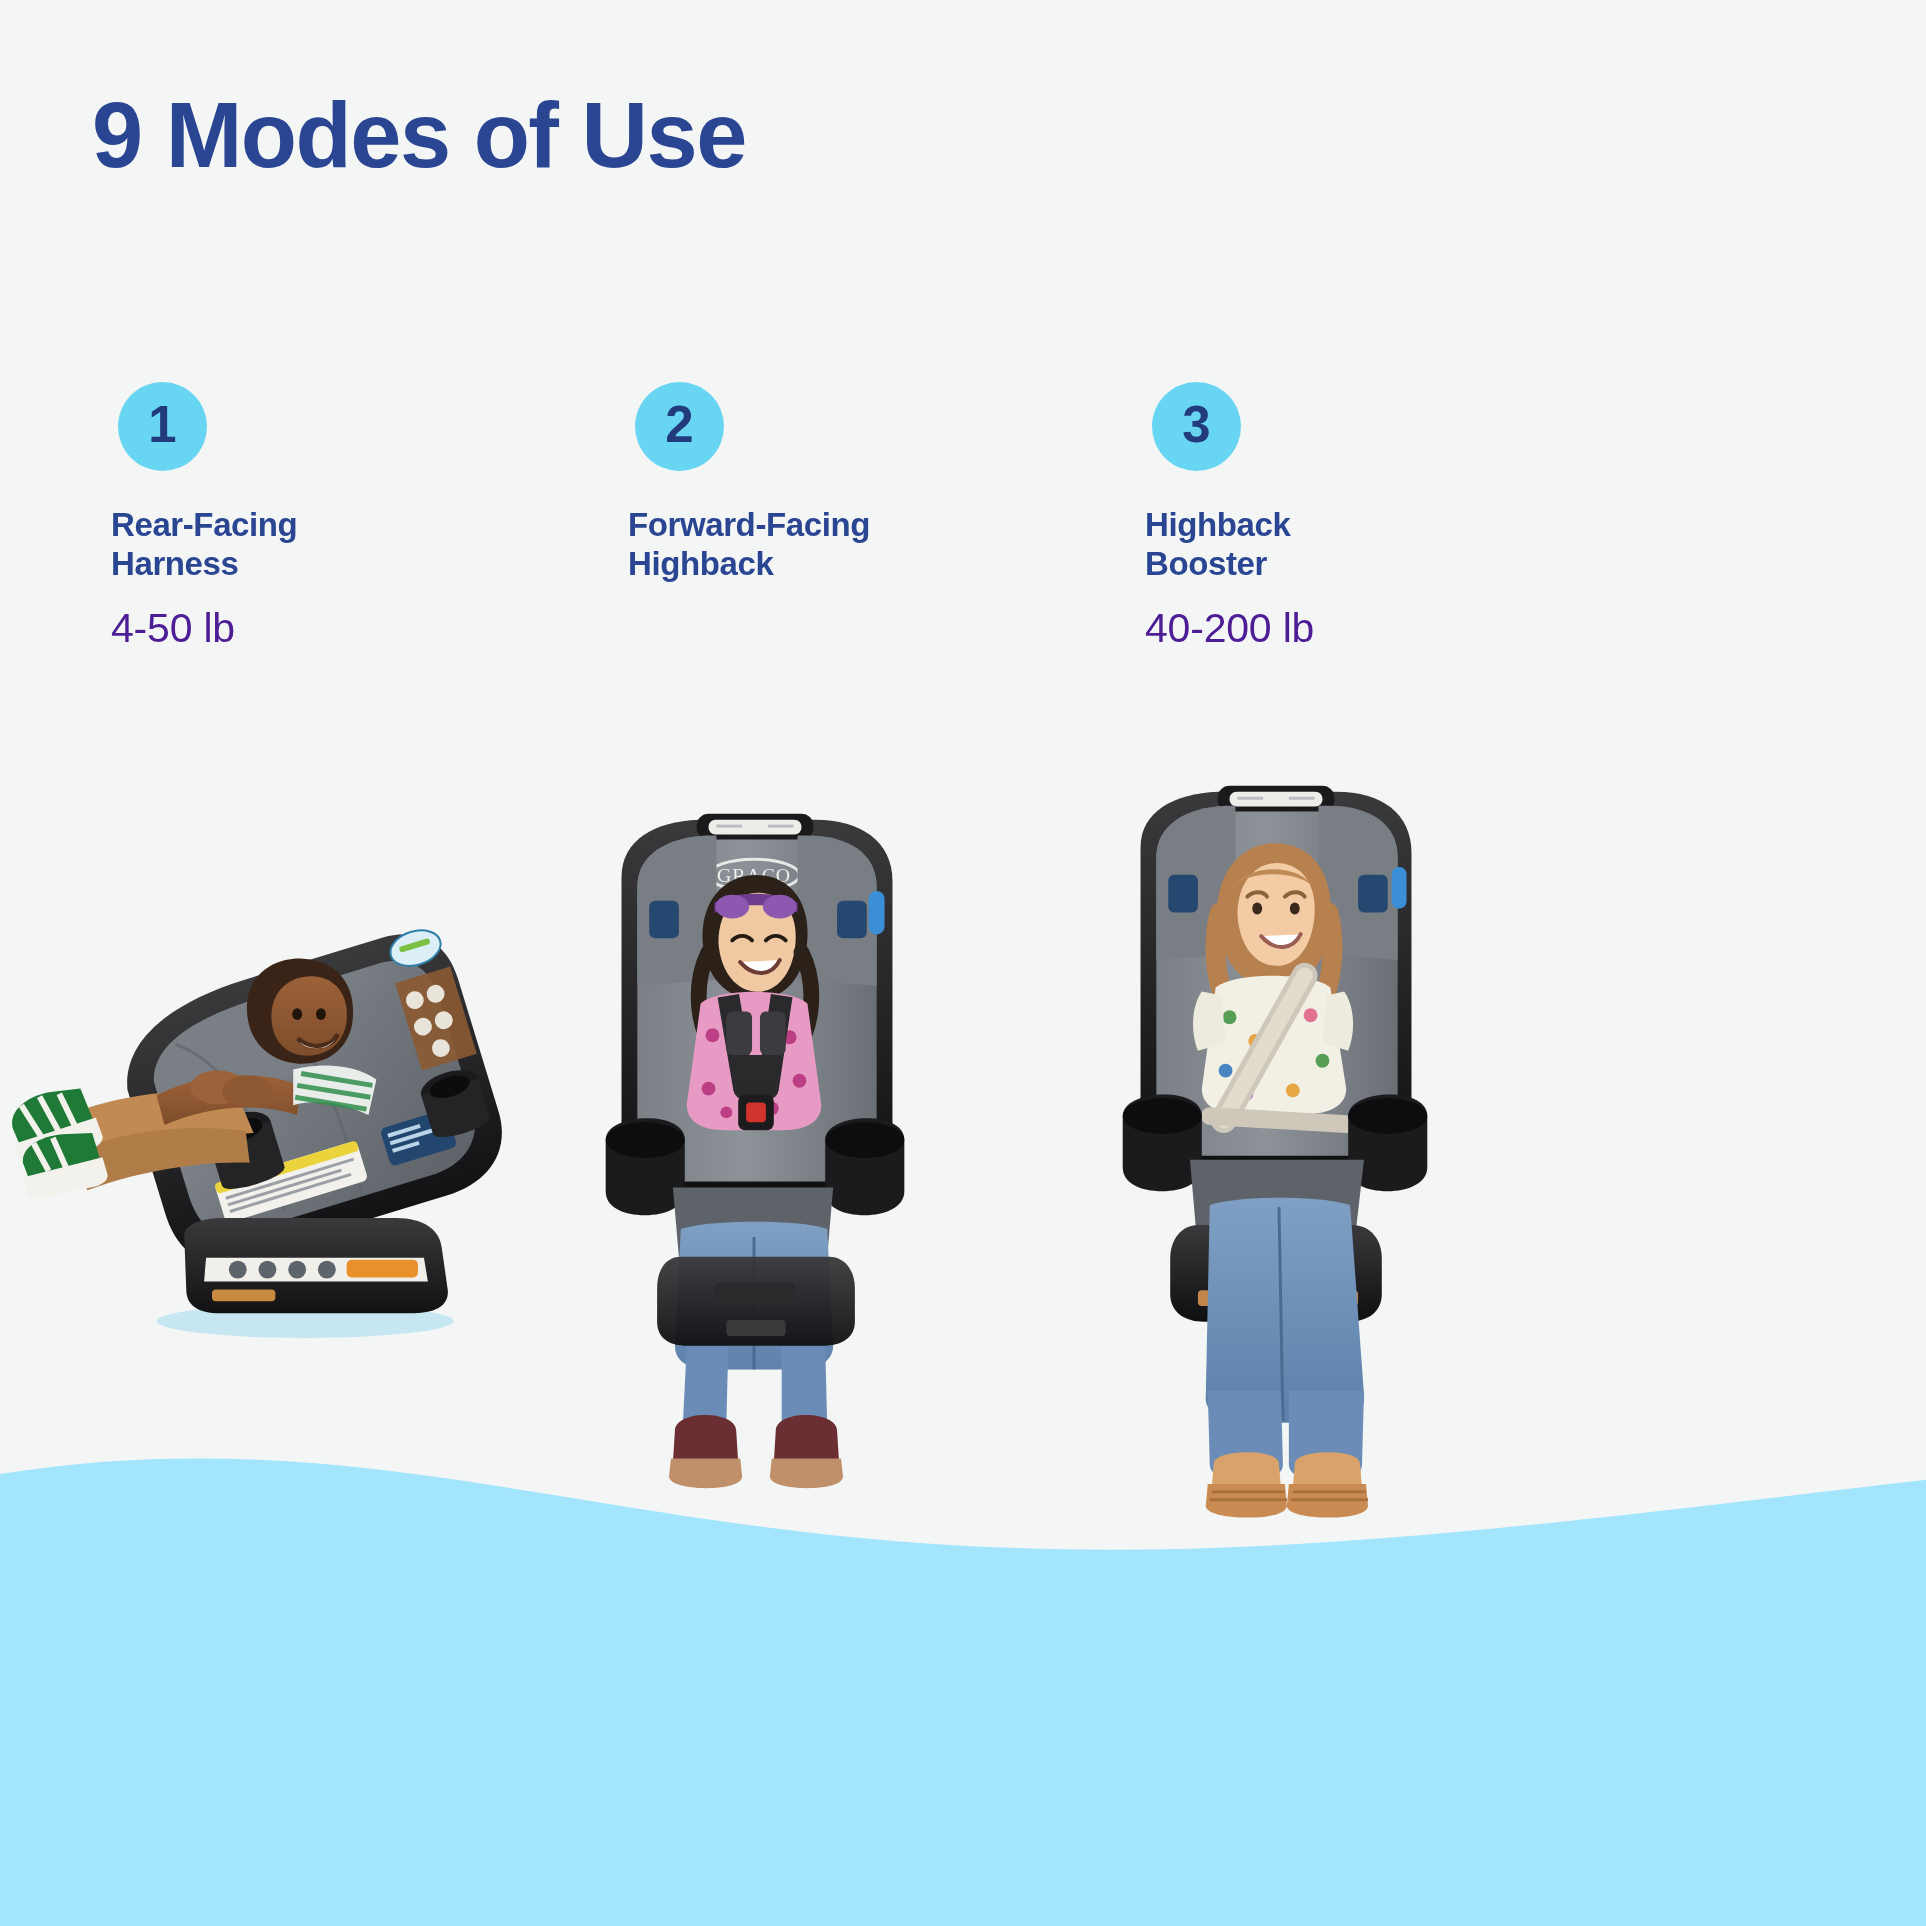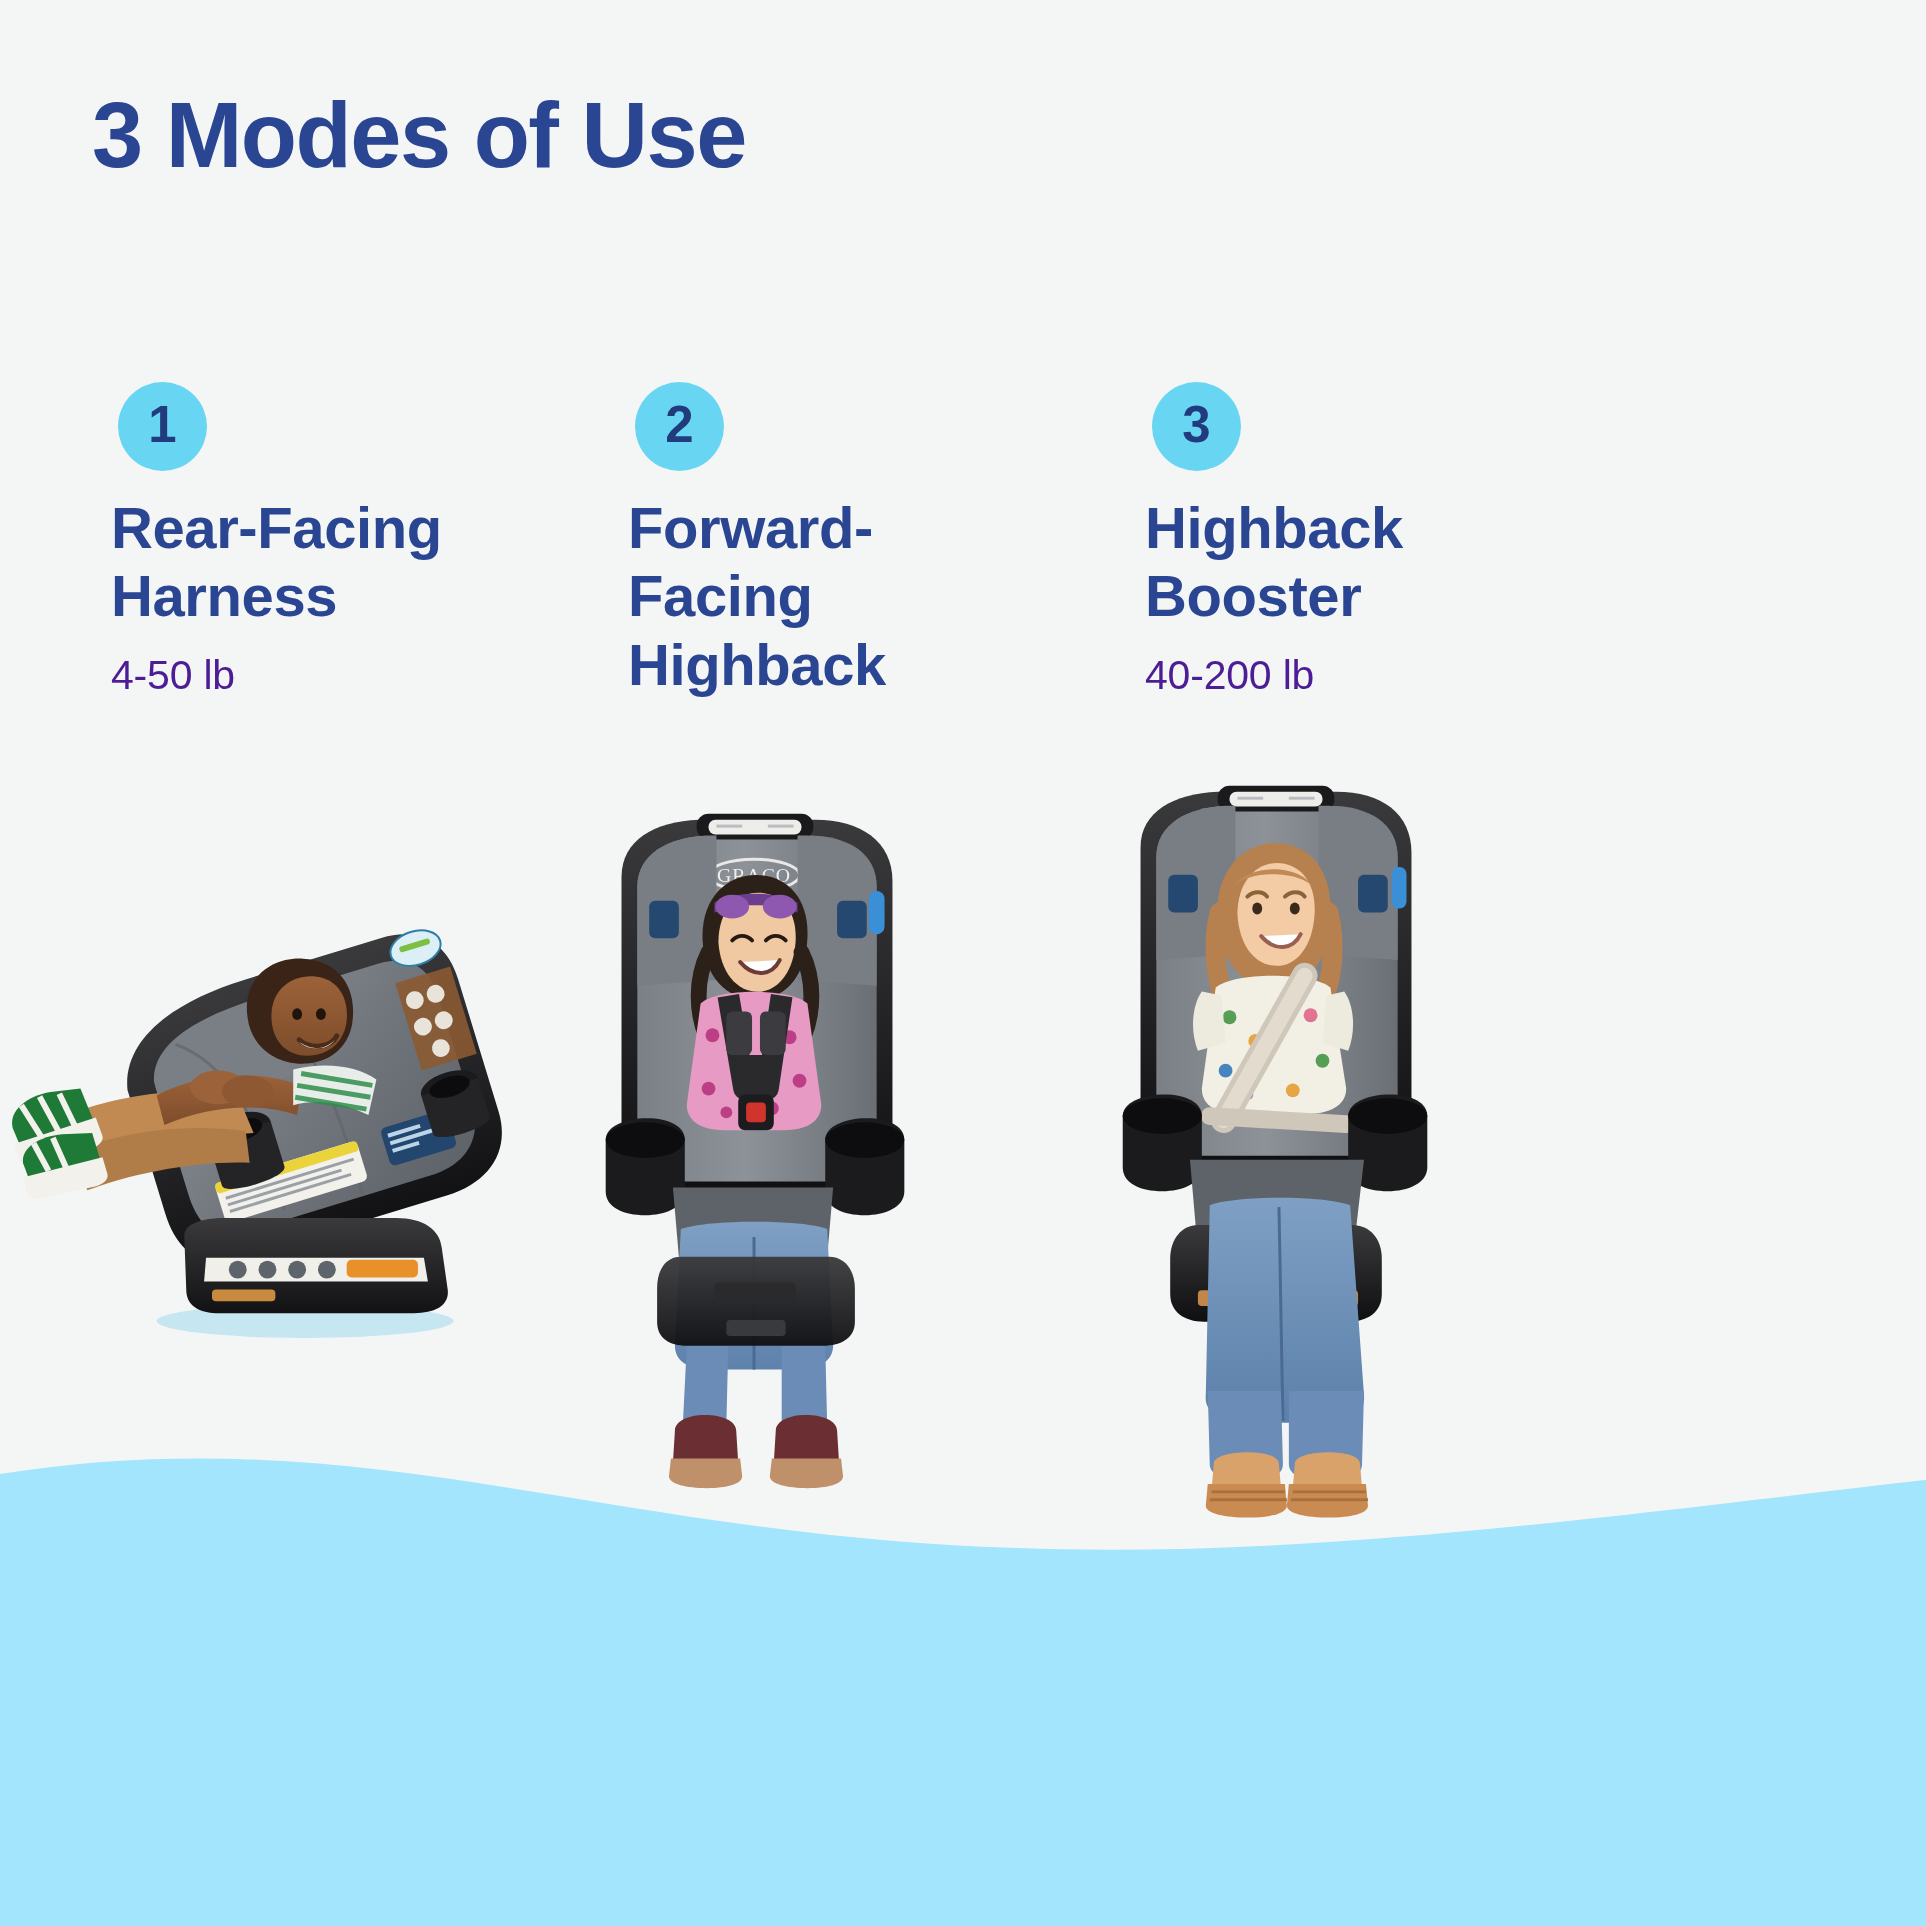--- a/index.html
+++ b/index.html
@@ -47,22 +47,22 @@
     background:#68D6F2;
     display:flex; align-items:center; justify-content:center;
     margin-left:7px;
   }
   .badge-num{
     font-size:51px; font-weight:700; color:#223B7D; line-height:1;
     position:relative; top:-2px;
   }
 
   .mode-name{
-    margin-top:23px;
-    font-size:58px; font-weight:700; line-height:1.18;
+    margin-top:35px;
+    font-size:33px; font-weight:700; line-height:1.18;
     color:#2A4592; letter-spacing:-0.4px;
     white-space:pre-line;
   }
   .mode-weight{
     margin-top:22px;
     font-size:41px; font-weight:400; line-height:1.1;
     color:#4c1d95; letter-spacing:-0.2px;
   }
 
   
@@ -80,21 +80,21 @@
 <body>
 
 <div id="stage">
 
   <div class="wave-layer">
     <svg viewBox="0 0 1946 560" preserveAspectRatio="none" aria-hidden="true">
       <path d="M0,102 C330,50 560,142 905,170 C1250,198 1560,152 1946,108 L1946,560 L0,560 Z" fill="#A2E5FC"></path>
     </svg>
   </div>
 
-  <h1 class="title">3 Modes of Use</h1>
+  <h1 class="title">9 Modes of Use</h1>
 
   <div class="photos">
 
     <div class="photo p1">
       <svg viewBox="0 0 620 430" aria-hidden="true">
         <defs>
           <linearGradient id="g1fab" x1="0" y1="0" x2="1" y2="1">
             <stop offset="0%" stop-color="#8E9399"></stop>
             <stop offset="50%" stop-color="#72777E"></stop>
             <stop offset="100%" stop-color="#5C6167"></stop>

